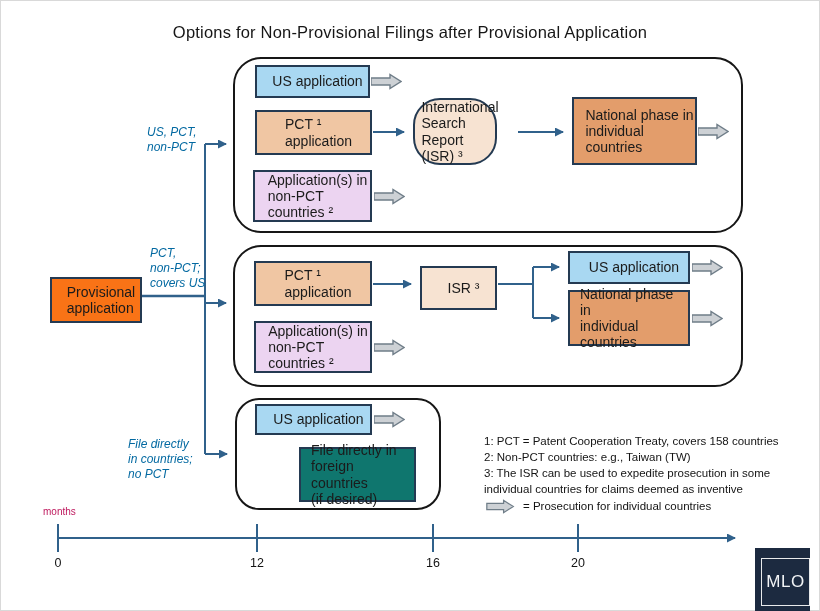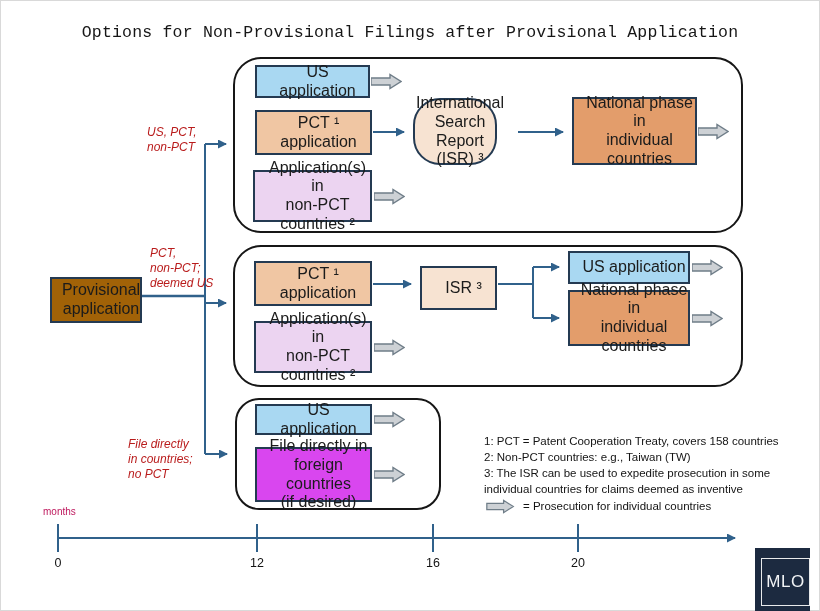--- a/index.html
+++ b/index.html
@@ -4,40 +4,40 @@
 <style>
   html,body{margin:0;padding:0;background:#fff;}
   .canvas{
     position:relative;width:820px;height:611px;background:#ffffff;
     font-family:"Liberation Sans","DejaVu Sans",sans-serif;color:#1c1c1c;
     outline:1px solid #d9d9d9;outline-offset:-1px;overflow:hidden;
   }
   .abs{position:absolute;box-sizing:border-box;}
   .title{
     left:0;top:23px;width:100%;text-align:center;
-    font-size:16.5px;font-weight:500;letter-spacing:.2px;color:#161616;font-family:Liberation Mono, monospace;
+    font-size:16.5px;font-weight:500;letter-spacing:.2px;color:#161616;
   }
   svg.connectors{left:0;top:0;width:820px;height:611px;pointer-events:none;}
   .group{
     border:2.2px solid #161616;border-radius:28px;background:transparent;
   }
   .node{
-    display:flex;align-items:center;justify-content:center;text-align:center;
-    white-space:pre-line;font-size:16px;line-height:1.16;
+    display:flex;align-items:center;justify-content:center;text-align:left;
+    white-space:pre-line;font-size:14px;line-height:1.16;
     border:2px solid #243a52;color:#1b1b1b;z-index:2;padding-left:10px;
   }
-  .yellow{background:#a16207;}
+  .yellow{background:#f97316;}
   .blue{background:#a9d8f2;}
   .tan{background:#f0c6a3;}
   .peach{background:#f7e3d2;}
   .orange{background:#e39d6b;}
   .lavender{background:#ecd4f1;}
-  .green{background:#d946ef;}
+  .green{background:#0f766e;margin-left:44px;}
   .branch-label{
-    font-style:italic;font-size:12px;line-height:1.27;white-space:pre-line;color:#b91c1c;
+    font-style:italic;font-size:12px;line-height:1.27;white-space:pre-line;color:#0369a1;
   }
   .barrow polygon{fill:#cdd1d5;stroke:#6f7d88;stroke-width:1.4;stroke-linejoin:miter;}
   .notes{left:484px;top:433px;width:330px;font-size:11.5px;line-height:16px;color:#141414;}
   .legend-row{display:flex;align-items:center;gap:6px;margin-top:1px;}
   .months-label{left:43px;top:506px;font-size:10px;color:#be185d;}
   .tick-label{top:556px;font-size:12.5px;color:#141414;transform:translateX(-50%);}
   .logo{
     left:755px;top:548px;width:55px;height:68px;background:#1c2a40;
     display:flex;align-items:center;justify-content:flex-end;z-index:3;
   }
@@ -84,21 +84,21 @@
     </g>
   </svg>
 
   <div class="abs node yellow" style="left:50px;top:277px;width:92px;height:46px;">Provisional
 application</div>
 
   <div class="abs branch-label" style="left:147px;top:125px;">US, PCT,
 non-PCT</div>
   <div class="abs branch-label" style="left:150px;top:246px;">PCT,
 non-PCT;
-deemed US</div>
+covers US</div>
   <div class="abs branch-label" style="left:128px;top:437px;">File directly
 in countries;
 no PCT</div>
 
   <div class="abs group" style="left:233px;top:57px;width:510px;height:176px;"></div>
   <div class="abs node blue" style="left:255px;top:65px;width:115px;height:33px;">US application</div>
   <svg class="abs barrow" style="left:371px;top:73px;" width="31" height="17" viewBox="0 0 31 17">
     <polygon points="0,5 19,5 19,1.5 30,8.5 19,15.5 19,12 0,12"></polygon>
     </svg>
   <div class="abs node tan" style="left:255px;top:110px;width:117px;height:45px;">PCT ¹

